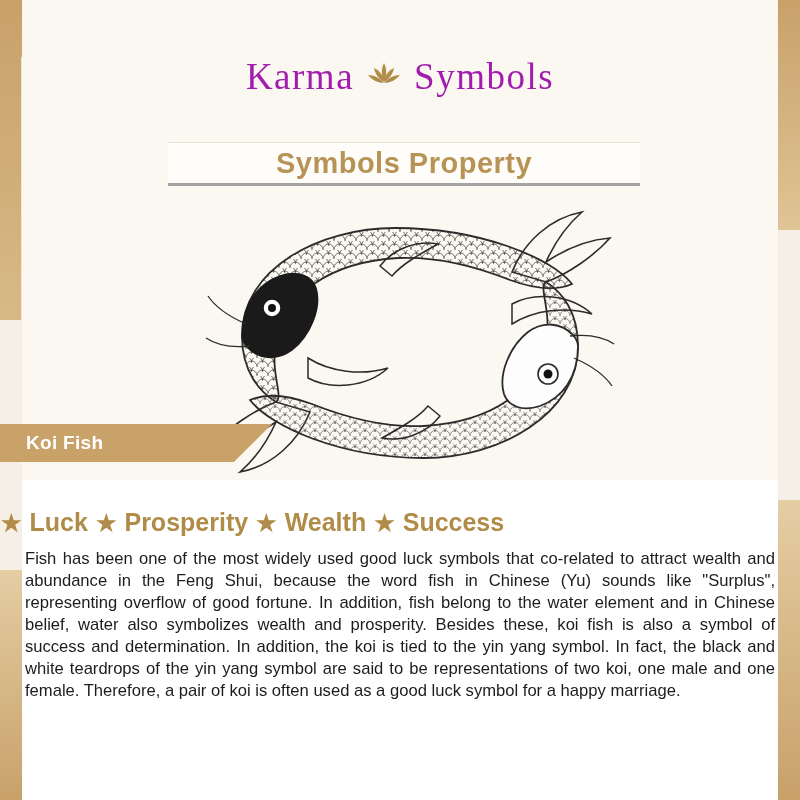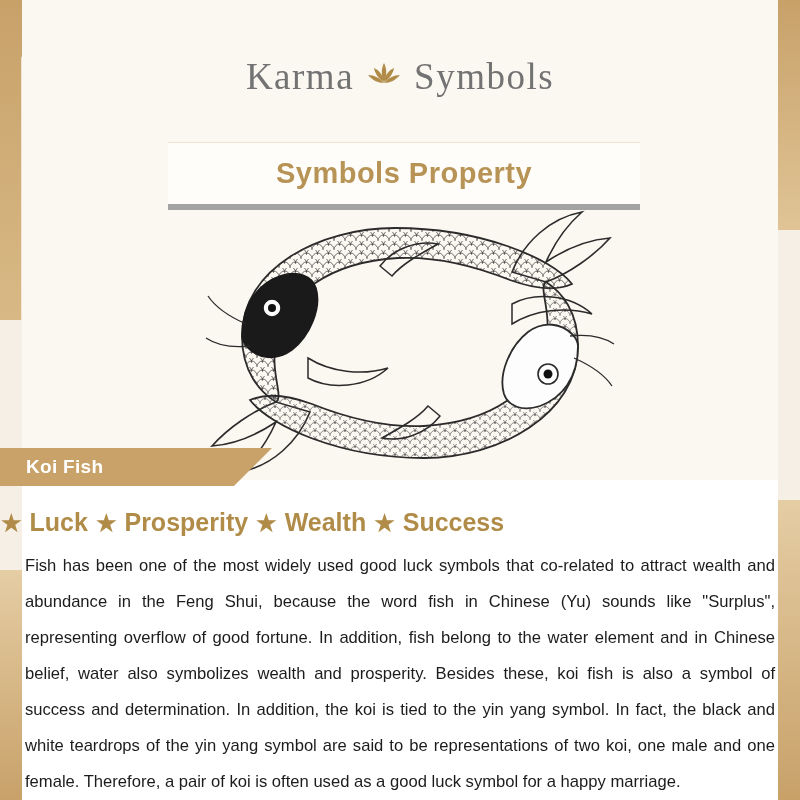--- a/index.html
+++ b/index.html
@@ -72,21 +72,21 @@
   }
   .brand-inner {
     display: flex;
     align-items: center;
     gap: 10px;
   }
   .brand-text {
     font-family: "Liberation Serif", serif;
     font-size: 37px;
     letter-spacing: 1.5px;
-    color: #737373;
+    color: #a21caf;
     font-weight: 400;
   }
   .lotus {
     width: 40px; height: 34px;
     position: relative;
     display: inline-block;
   }
   .lotus svg { display:block; }
 
   .brand-rule {
@@ -103,24 +103,24 @@
     top: 64px; left: 0; right: 0; height: 44px;
     pointer-events: none;
   }
 
   
   .title-band {
     position: absolute;
     top: 142px;
     left: 168px;
     width: 472px;
-    height: 68px;
+    height: 44px;
     background: #fffdfa;
     border-top: 1px solid #eee3d2;
-    border-bottom: 6px solid #a3a3a3;
+    border-bottom: 3px solid #a3a3a3;
     z-index: 3;
     display: flex;
     align-items: center;
     justify-content: center;
   }
   .title-band h1 {
     font-family: "Liberation Sans", sans-serif;
     font-size: 29px;
     font-weight: bold;
     color: #b79355;
@@ -131,21 +131,21 @@
   .illus {
     position: absolute;
     top: 196px; left: 180px;
     width: 460px; height: 300px;
     z-index: 3;
   }
 
   
   .label-tab {
     position: absolute;
-    top: 448px;
+    top: 424px;
     left: 0;
     width: 272px;
     height: 38px;
     background: #c9a269;
     z-index: 5;
     clip-path: polygon(0 0, 100% 0, 86% 100%, 0 100%);
     display: flex;
     align-items: center;
   }
   .label-tab span {
@@ -174,21 +174,21 @@
   }
 
   
   .body-copy {
     position: absolute;
     top: 548px;
     left: 22px;
     right: 22px;
     z-index: 4;
     font-size: 16.6px;
-    line-height: 36px;
+    line-height: 22px;
     color: #1c1c1c;
     text-align: justify;
     text-justify: inter-word;
     padding: 0 3px;
   }
 </style>
 </head>
 <body>
 
 <div id="page">

